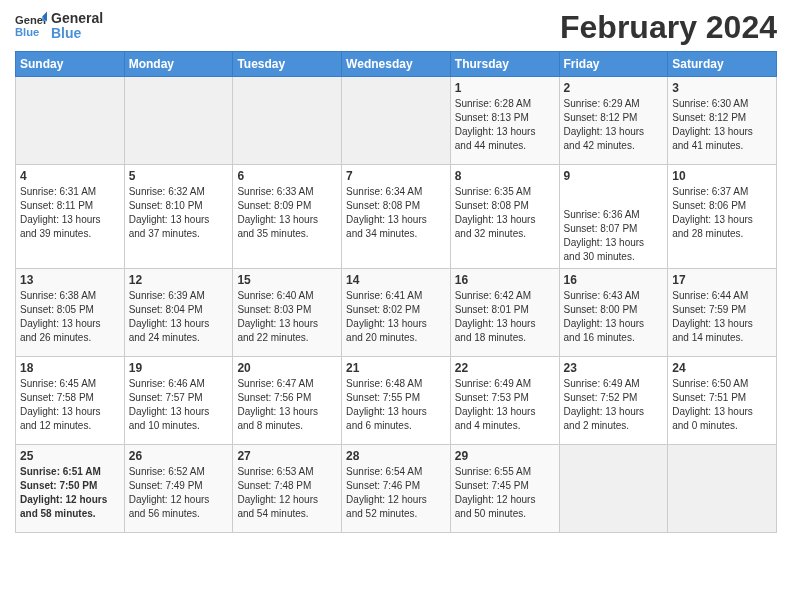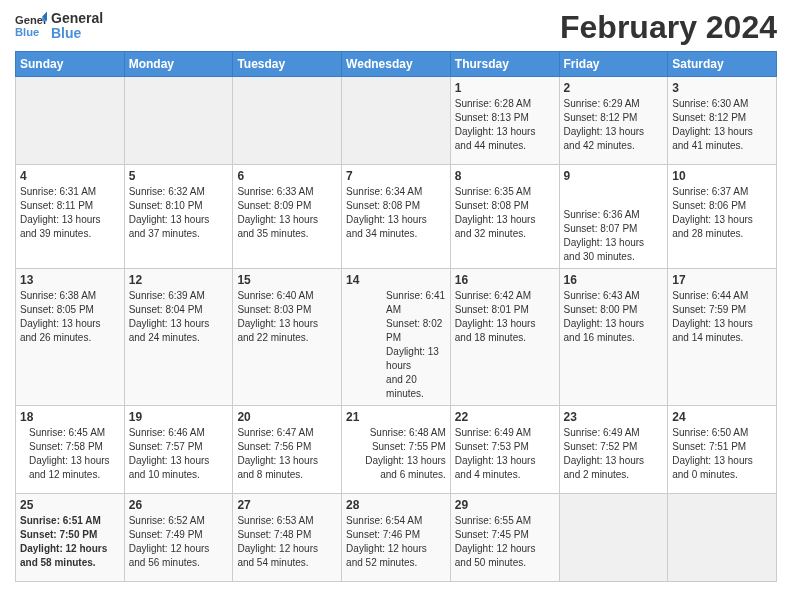--- a/index.html
+++ b/index.html
@@ -222,21 +222,21 @@
           </td>
           <td>
             <span class="day-number">15</span>
             <div class="day-info" style="white-space: pre-line;">Sunrise: 6:40 AM
 Sunset: 8:03 PM
 Daylight: 13 hours
 and 22 minutes.</div>
           </td>
           <td>
             <span class="day-number">14</span>
-            <div class="day-info" style="white-space: pre-line; margin-left: 40px;">Sunrise: 6:41 AM
+            <div class="day-info" style="white-space: pre-line;">Sunrise: 6:41 AM
 Sunset: 8:02 PM
 Daylight: 13 hours
 and 20 minutes.</div>
           </td>
           <td>
             <span class="day-number">16</span>
             <div class="day-info" style="white-space: pre-line;">Sunrise: 6:42 AM
 Sunset: 8:01 PM
 Daylight: 13 hours
 and 18 minutes.</div>
@@ -252,42 +252,42 @@
             <span class="day-number">17</span>
             <div class="day-info" style="white-space: pre-line;">Sunrise: 6:44 AM
 Sunset: 7:59 PM
 Daylight: 13 hours
 and 14 minutes.</div>
           </td>
         </tr>
         <tr>
           <td>
             <span class="day-number">18</span>
-            <div class="day-info" style="white-space: pre-line; margin-left: 9px;">Sunrise: 6:45 AM
+            <div class="day-info" style="white-space: pre-line;">Sunrise: 6:45 AM
 Sunset: 7:58 PM
 Daylight: 13 hours
 and 12 minutes.</div>
           </td>
           <td>
             <span class="day-number">19</span>
             <div class="day-info" style="white-space: pre-line;">Sunrise: 6:46 AM
 Sunset: 7:57 PM
 Daylight: 13 hours
 and 10 minutes.</div>
           </td>
           <td>
             <span class="day-number">20</span>
             <div class="day-info" style="white-space: pre-line;">Sunrise: 6:47 AM
 Sunset: 7:56 PM
 Daylight: 13 hours
 and 8 minutes.</div>
           </td>
           <td>
             <span class="day-number">21</span>
-            <div class="day-info" style="white-space: pre-line; text-align: right;">Sunrise: 6:48 AM
+            <div class="day-info" style="white-space: pre-line;">Sunrise: 6:48 AM
 Sunset: 7:55 PM
 Daylight: 13 hours
 and 6 minutes.</div>
           </td>
           <td>
             <span class="day-number">22</span>
             <div class="day-info" style="white-space: pre-line;">Sunrise: 6:49 AM
 Sunset: 7:53 PM
 Daylight: 13 hours
 and 4 minutes.</div>

